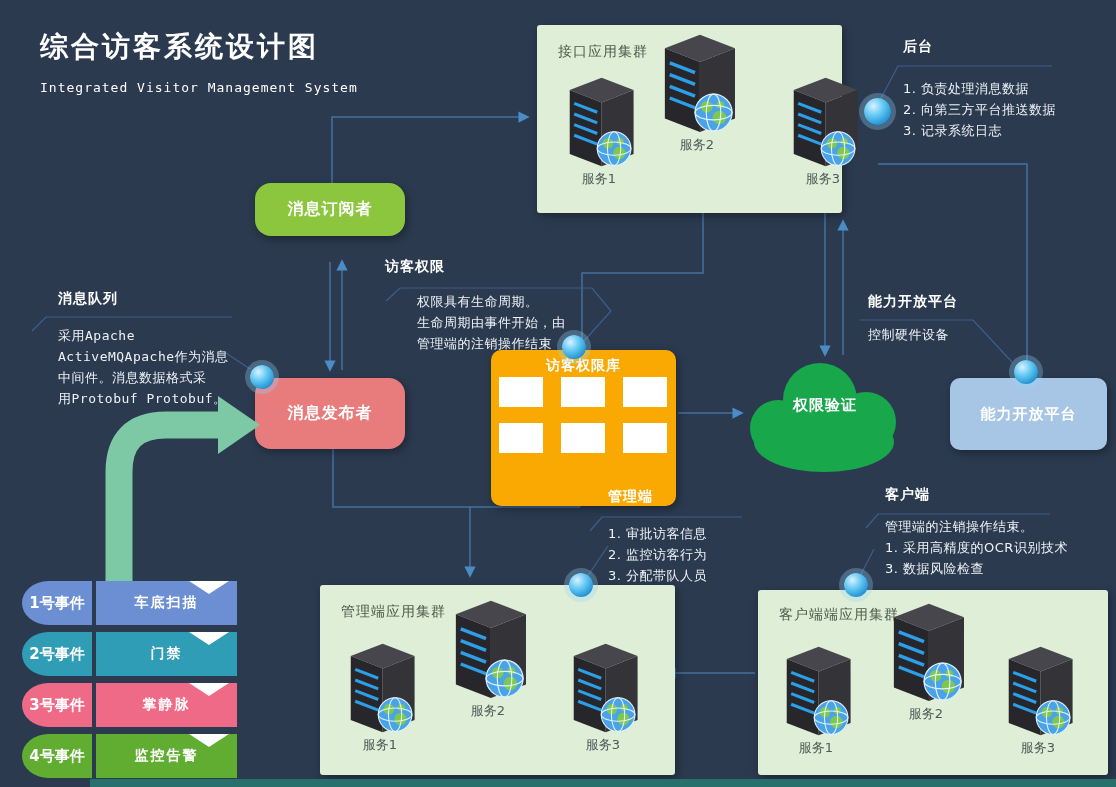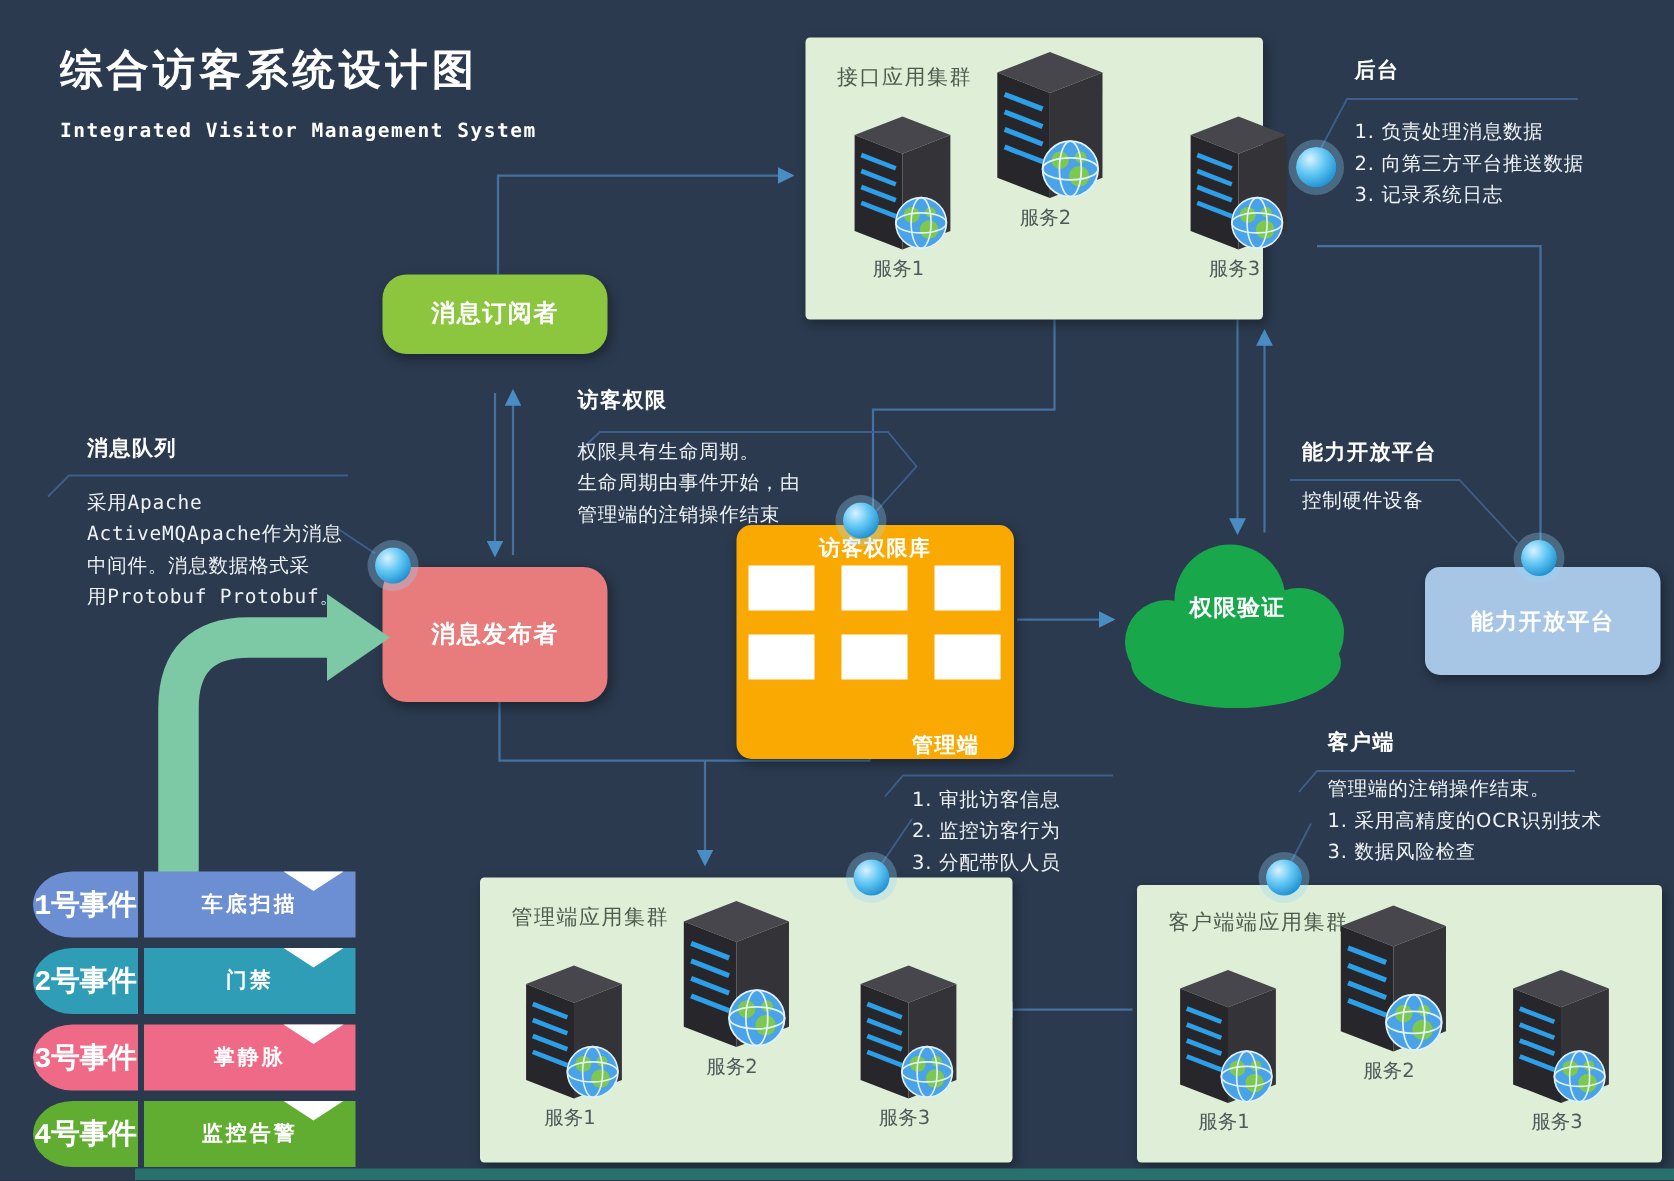--- a/index.html
+++ b/index.html
@@ -1,50 +1,50 @@
 <!DOCTYPE html>
 <html><head>
 <meta charset="utf-8">
 <style>
   html,body{margin:0;padding:0;background:#22303f;}
   .canvas{position:relative;width:1116px;height:787px;background:#2b3a4f;overflow:hidden;
           font-family:"DejaVu Sans","Liberation Sans",sans-serif;}
   .abs{position:absolute;}
   
   .page-title{left:40px;top:28px;font-size:28px;font-weight:bold;color:#fff;letter-spacing:3px;}
-  .page-subtitle{left:40px;top:80px;font-size:13px;font-weight:bold;color:#fff;
+  .page-subtitle{left:40px;top:80px;font-size:13px;font-weight:normal;color:#fff;
                  font-family:"DejaVu Sans Mono","Liberation Mono",monospace;letter-spacing:1px;}
   
   .cluster{background:#dfeed6;border-radius:3px;box-shadow:2px 3px 8px rgba(0,0,0,.35);}
   .cluster-label{font-size:14px;color:#4d5a4d;letter-spacing:1px;}
   .server{position:absolute;width:96px;text-align:center;}
   .server svg{display:block;margin:0 auto;}
   .server-label{font-size:13px;color:#4d5a5a;margin-top:1px;}
   
   .node{display:flex;align-items:center;justify-content:center;color:#fff;font-weight:bold;
         font-size:16px;letter-spacing:1px;box-shadow:2px 3px 8px rgba(0,0,0,.35);}
   .node-subscriber{left:255px;top:183px;width:150px;height:53px;background:#8cc63f;border-radius:16px;}
-  .node-publisher{left:255px;top:378px;width:150px;height:90px;background:#e87b7b;border-radius:16px;}
+  .node-publisher{left:255px;top:378px;width:150px;height:71px;background:#e87b7b;border-radius:16px;}
   .node-platform{left:950px;top:378px;width:157px;height:72px;background:#a7c5e5;border-radius:10px;}
   .store{left:491px;top:350px;width:185px;height:156px;background:#faa902;border-radius:10px;
          box-shadow:2px 3px 8px rgba(0,0,0,.35);}
   .store-title{position:absolute;top:7px;left:0;right:0;text-align:center;color:#fff;
                font-weight:bold;font-size:14px;letter-spacing:1px;}
   .store-grid{position:absolute;left:8px;top:27px;display:grid;grid-template-columns:repeat(3,44px);
               grid-auto-rows:30px;column-gap:18px;row-gap:16px;}
   .store-cell{background:#fff;}
   .cloud-label{left:745px;top:396px;width:160px;text-align:center;color:#fff;font-weight:bold;
                font-size:15px;letter-spacing:1px;}
   
   .callout-title{font-size:14px;font-weight:bold;color:#fff;letter-spacing:1px;}
   .callout-lines{font-size:13px;color:#eef2f6;line-height:21px;letter-spacing:.5px;}
   
   .event-row{position:absolute;left:22px;height:44px;width:215px;}
   .event-cap{position:absolute;left:0;top:0;width:70px;height:44px;border-radius:36px 0 0 36px/30px 0 0 30px;
-             display:flex;align-items:center;justify-content:center;color:#fff;font-weight:bold;font-size:19px;font-family:Liberation Mono, monospace;}
+             display:flex;align-items:center;justify-content:center;color:#fff;font-weight:bold;font-size:15px;}
   .event-body{position:absolute;left:74px;top:0;width:141px;height:44px;display:flex;align-items:center;
               justify-content:center;color:#fff;font-weight:bold;font-size:14px;letter-spacing:2px;}
   .event-notch{position:absolute;top:0;right:8px;width:0;height:0;border-left:20px solid transparent;
                border-right:20px solid transparent;border-top:13px solid #fff;}
   .ev1{background:#6c8ed2;} .ev2{background:#2e9db5;} .ev3{background:#ef6a86;} .ev4{background:#60ad31;}
   
   .sphere{position:absolute;width:24px;height:24px;border-radius:50%;
           background:radial-gradient(circle at 35% 30%, #d8f2ff 0%, #64c8f4 38%, #1e8fd0 78%, #146fa9 100%);
           box-shadow:0 0 0 5px rgba(150,215,250,.30);}
   .bottom-strip{left:90px;top:779px;width:1026px;height:8px;background:#27706b;}
@@ -383,21 +383,21 @@
     <div class="callout-lines" style="margin-top:17px;font-family:'DejaVu Sans Mono','Liberation Mono',monospace;">
       <div>采用Apache</div>
       <div>ActiveMQApache作为消息</div>
       <div>中间件。消息数据格式采</div>
       <div>用Protobuf Protobuf。</div>
     </div>
   </div>
 
   <div class="abs" style="left:385px;top:258px;width:230px;">
     <div class="callout-title">访客权限</div>
-    <div class="callout-lines" style="margin-top:15px;">
+    <div class="callout-lines" style="margin-top:15px;margin-left:32px;">
       <div>权限具有生命周期。</div>
       <div>生命周期由事件开始，由</div>
       <div>管理端的注销操作结束</div>
     </div>
   </div>
 
   <div class="abs" style="left:868px;top:293px;width:200px;">
     <div class="callout-title">能力开放平台</div>
     <div class="callout-lines" style="margin-top:13px;">
       <div>控制硬件设备</div>

